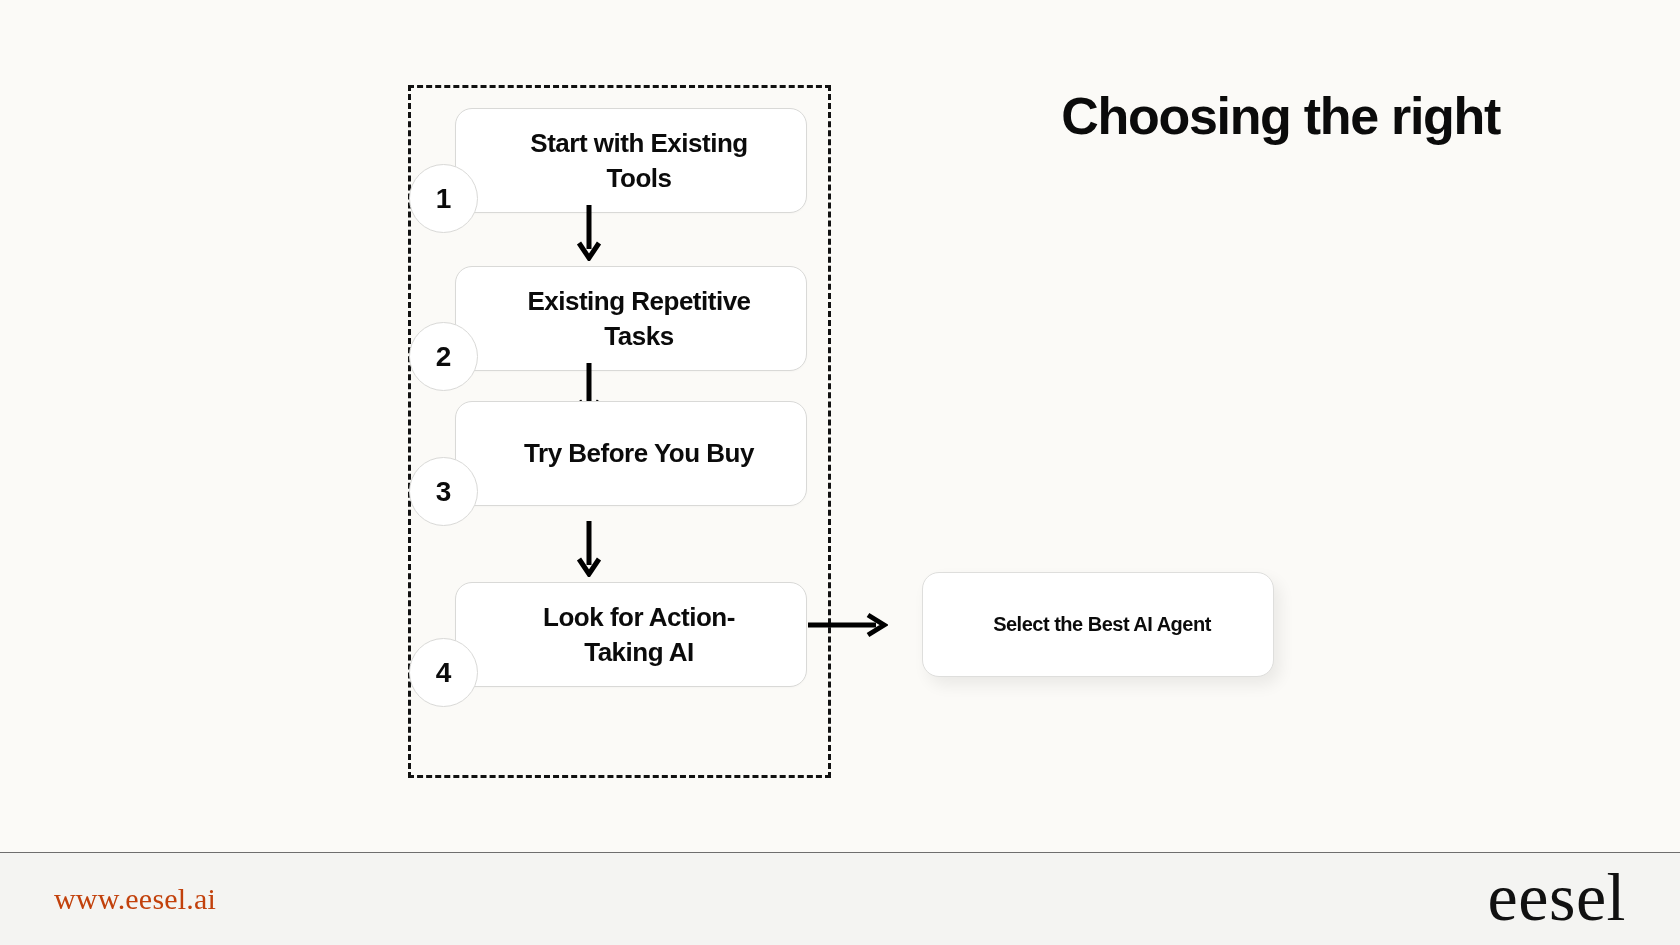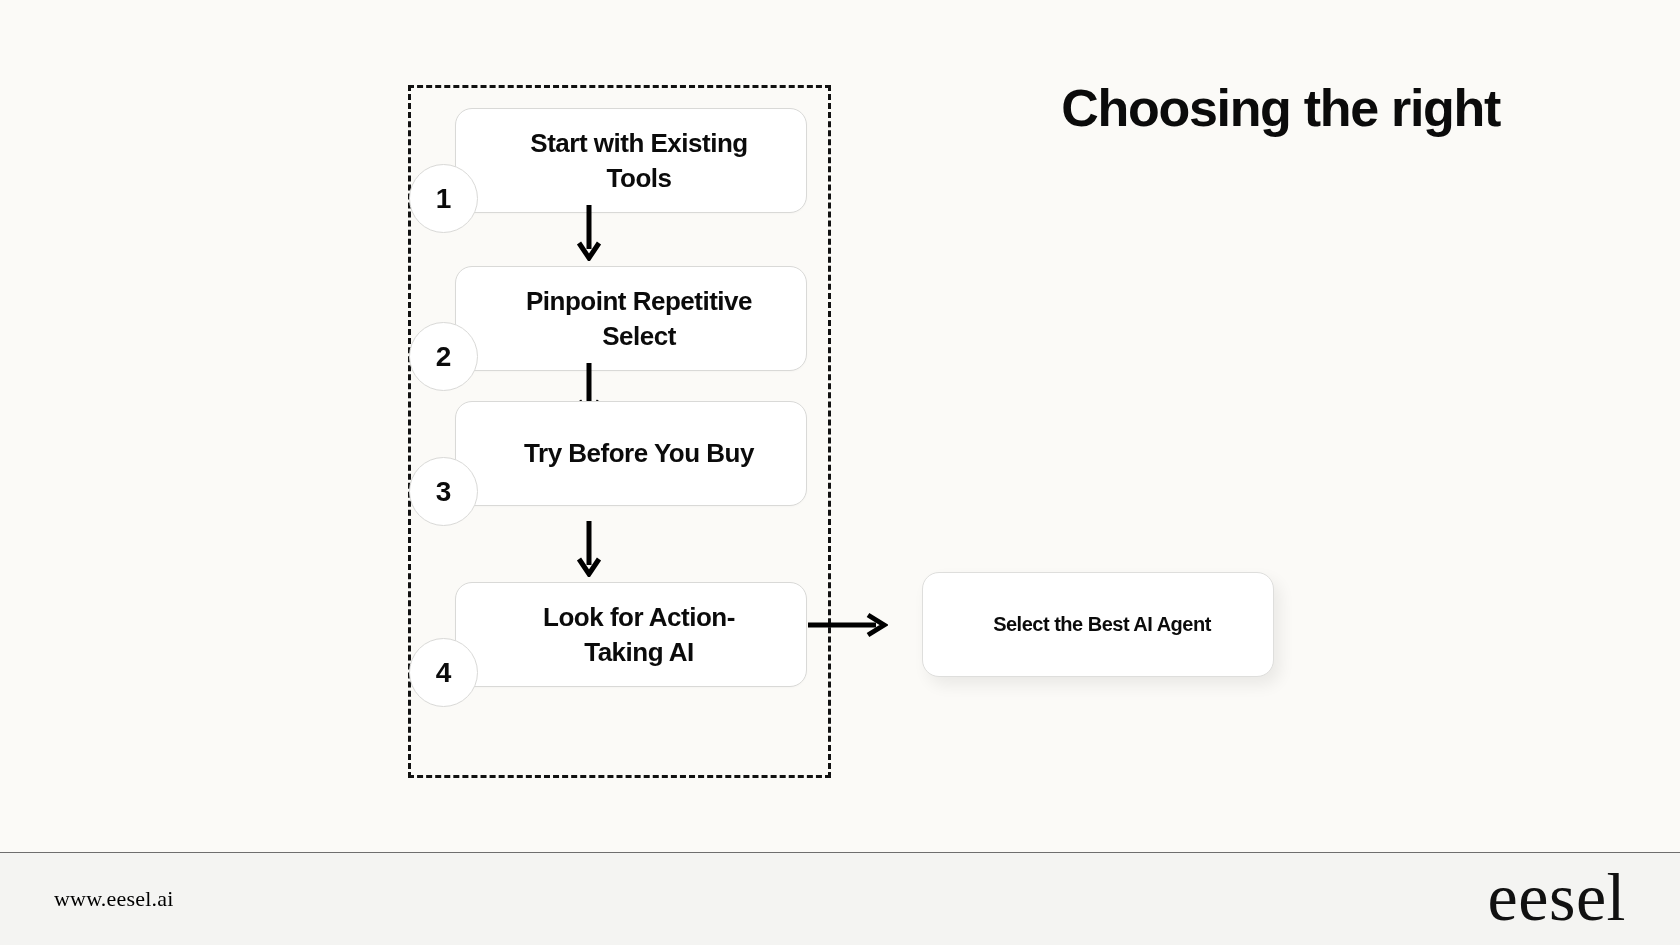--- a/index.html
+++ b/index.html
@@ -30,21 +30,21 @@
     right: 180px;
     top: 78px;
     width: 640px;
     text-align: right;
     font-size: 52px;
     font-weight: 700;
     line-height: 1.17;
     letter-spacing: -1.3px;
     color: #0B0B0B;
   }
-  #title .line { display: block; white-space: pre; }
+  #title .line { display: block; white-space: pre; margin-top: 8px; }
 
   
   #dashed-group {
     position: absolute;
     left: 408px;
     top: 85px;
     width: 423px;
     height: 693px;
     border: 3px dashed #111111;
     background: transparent;
@@ -150,22 +150,22 @@
     height: 93px;
     background: #F4F4F2;
     border-top: 1.5px solid #6E6E6E;
     display: flex;
     align-items: center;
     justify-content: space-between;
     padding: 0 54px 0 54px;
   }
   #footer-url {
     font-family: "Liberation Serif", serif;
-    font-size: 22px;
-    color: #000000;
+    font-size: 30px;
+    color: #c2410c;
     letter-spacing: 0.2px;
   }
   #footer-logo {
     font-family: "Liberation Serif", serif;
     font-size: 68px;
     color: #111111;
     letter-spacing: 0.5px;
     line-height: 1;
     padding-bottom: 4px;
   }
@@ -192,21 +192,21 @@
 
   <div class="v-arrow" id="v-arrow-1">
     <svg width="26" height="56" viewBox="0 0 26 56" aria-hidden="true">
       <line x1="13" y1="0" x2="13" y2="44" stroke="#000000" stroke-width="5"></line>
       <polyline points="3,38 13,53 23,38" fill="none" stroke="#000000" stroke-width="5" stroke-linecap="butt" stroke-linejoin="miter"></polyline>
     </svg>
   </div>
 
   <div class="step" id="step-2">
     <div class="step-box">
-      <span class="step-label">Pinpoint Repetitive Select</span>
+      <span class="step-label">Existing Repetitive Tasks</span>
     </div>
     <div class="step-badge">
       <span>2</span>
     </div>
   </div>
 
   <div class="v-arrow" id="v-arrow-2">
     <svg width="26" height="56" viewBox="0 0 26 56" aria-hidden="true">
       <line x1="13" y1="0" x2="13" y2="44" stroke="#000000" stroke-width="5"></line>
       <polyline points="3,38 13,53 23,38" fill="none" stroke="#000000" stroke-width="5" stroke-linecap="butt" stroke-linejoin="miter"></polyline>

